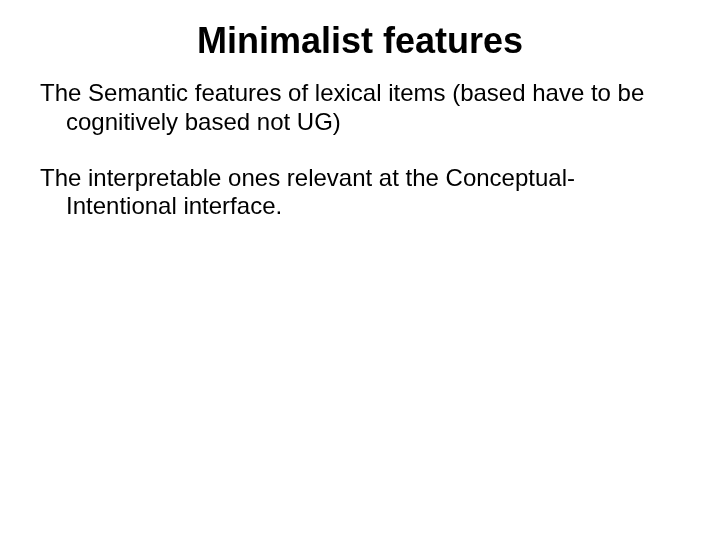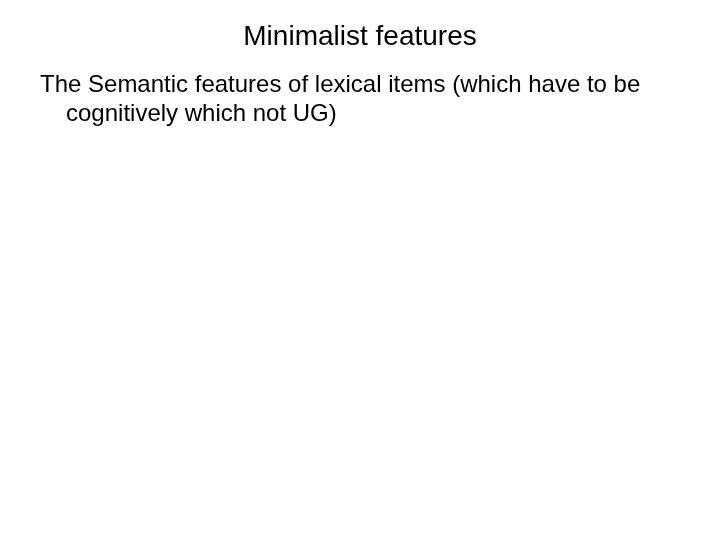--- a/index.html
+++ b/index.html
@@ -11,36 +11,37 @@
     font-family: Arial, Helvetica, sans-serif;
     color: #000000;
   }
   .slide {
     box-sizing: border-box;
     width: 720px;
     height: 540px;
     padding: 20px 40px 30px 40px;
   }
   h1.title {
-    font-size: 28px;
-    font-weight: 400;
+    font-size: 36px;
+    font-weight: 700;
     text-align: center;
     margin: 0 0 18px 0;
     padding-top: 0;
     line-height: 1.15;
   }
   p.body {
     font-size: 24px;
     font-weight: 400;
     line-height: 1.18;
     margin: 0 0 28px 0;
     padding-left: 26px;
     text-indent: -26px;
   }
   p.body.last { margin-bottom: 0; }
 </style>
 </head>
 <body>
 
 <div class="slide">
   <h1 class="title">Minimalist features</h1>
-  <p class="body">The Semantic features of lexical items (which have to be cognitively which not UG)</p>
+  <p class="body">The Semantic features of lexical items (based have to be cognitively based not UG)</p>
+  <p class="body">The interpretable ones relevant at the Conceptual-Intentional interface.</p>
 </div>
 
 </body></html>

